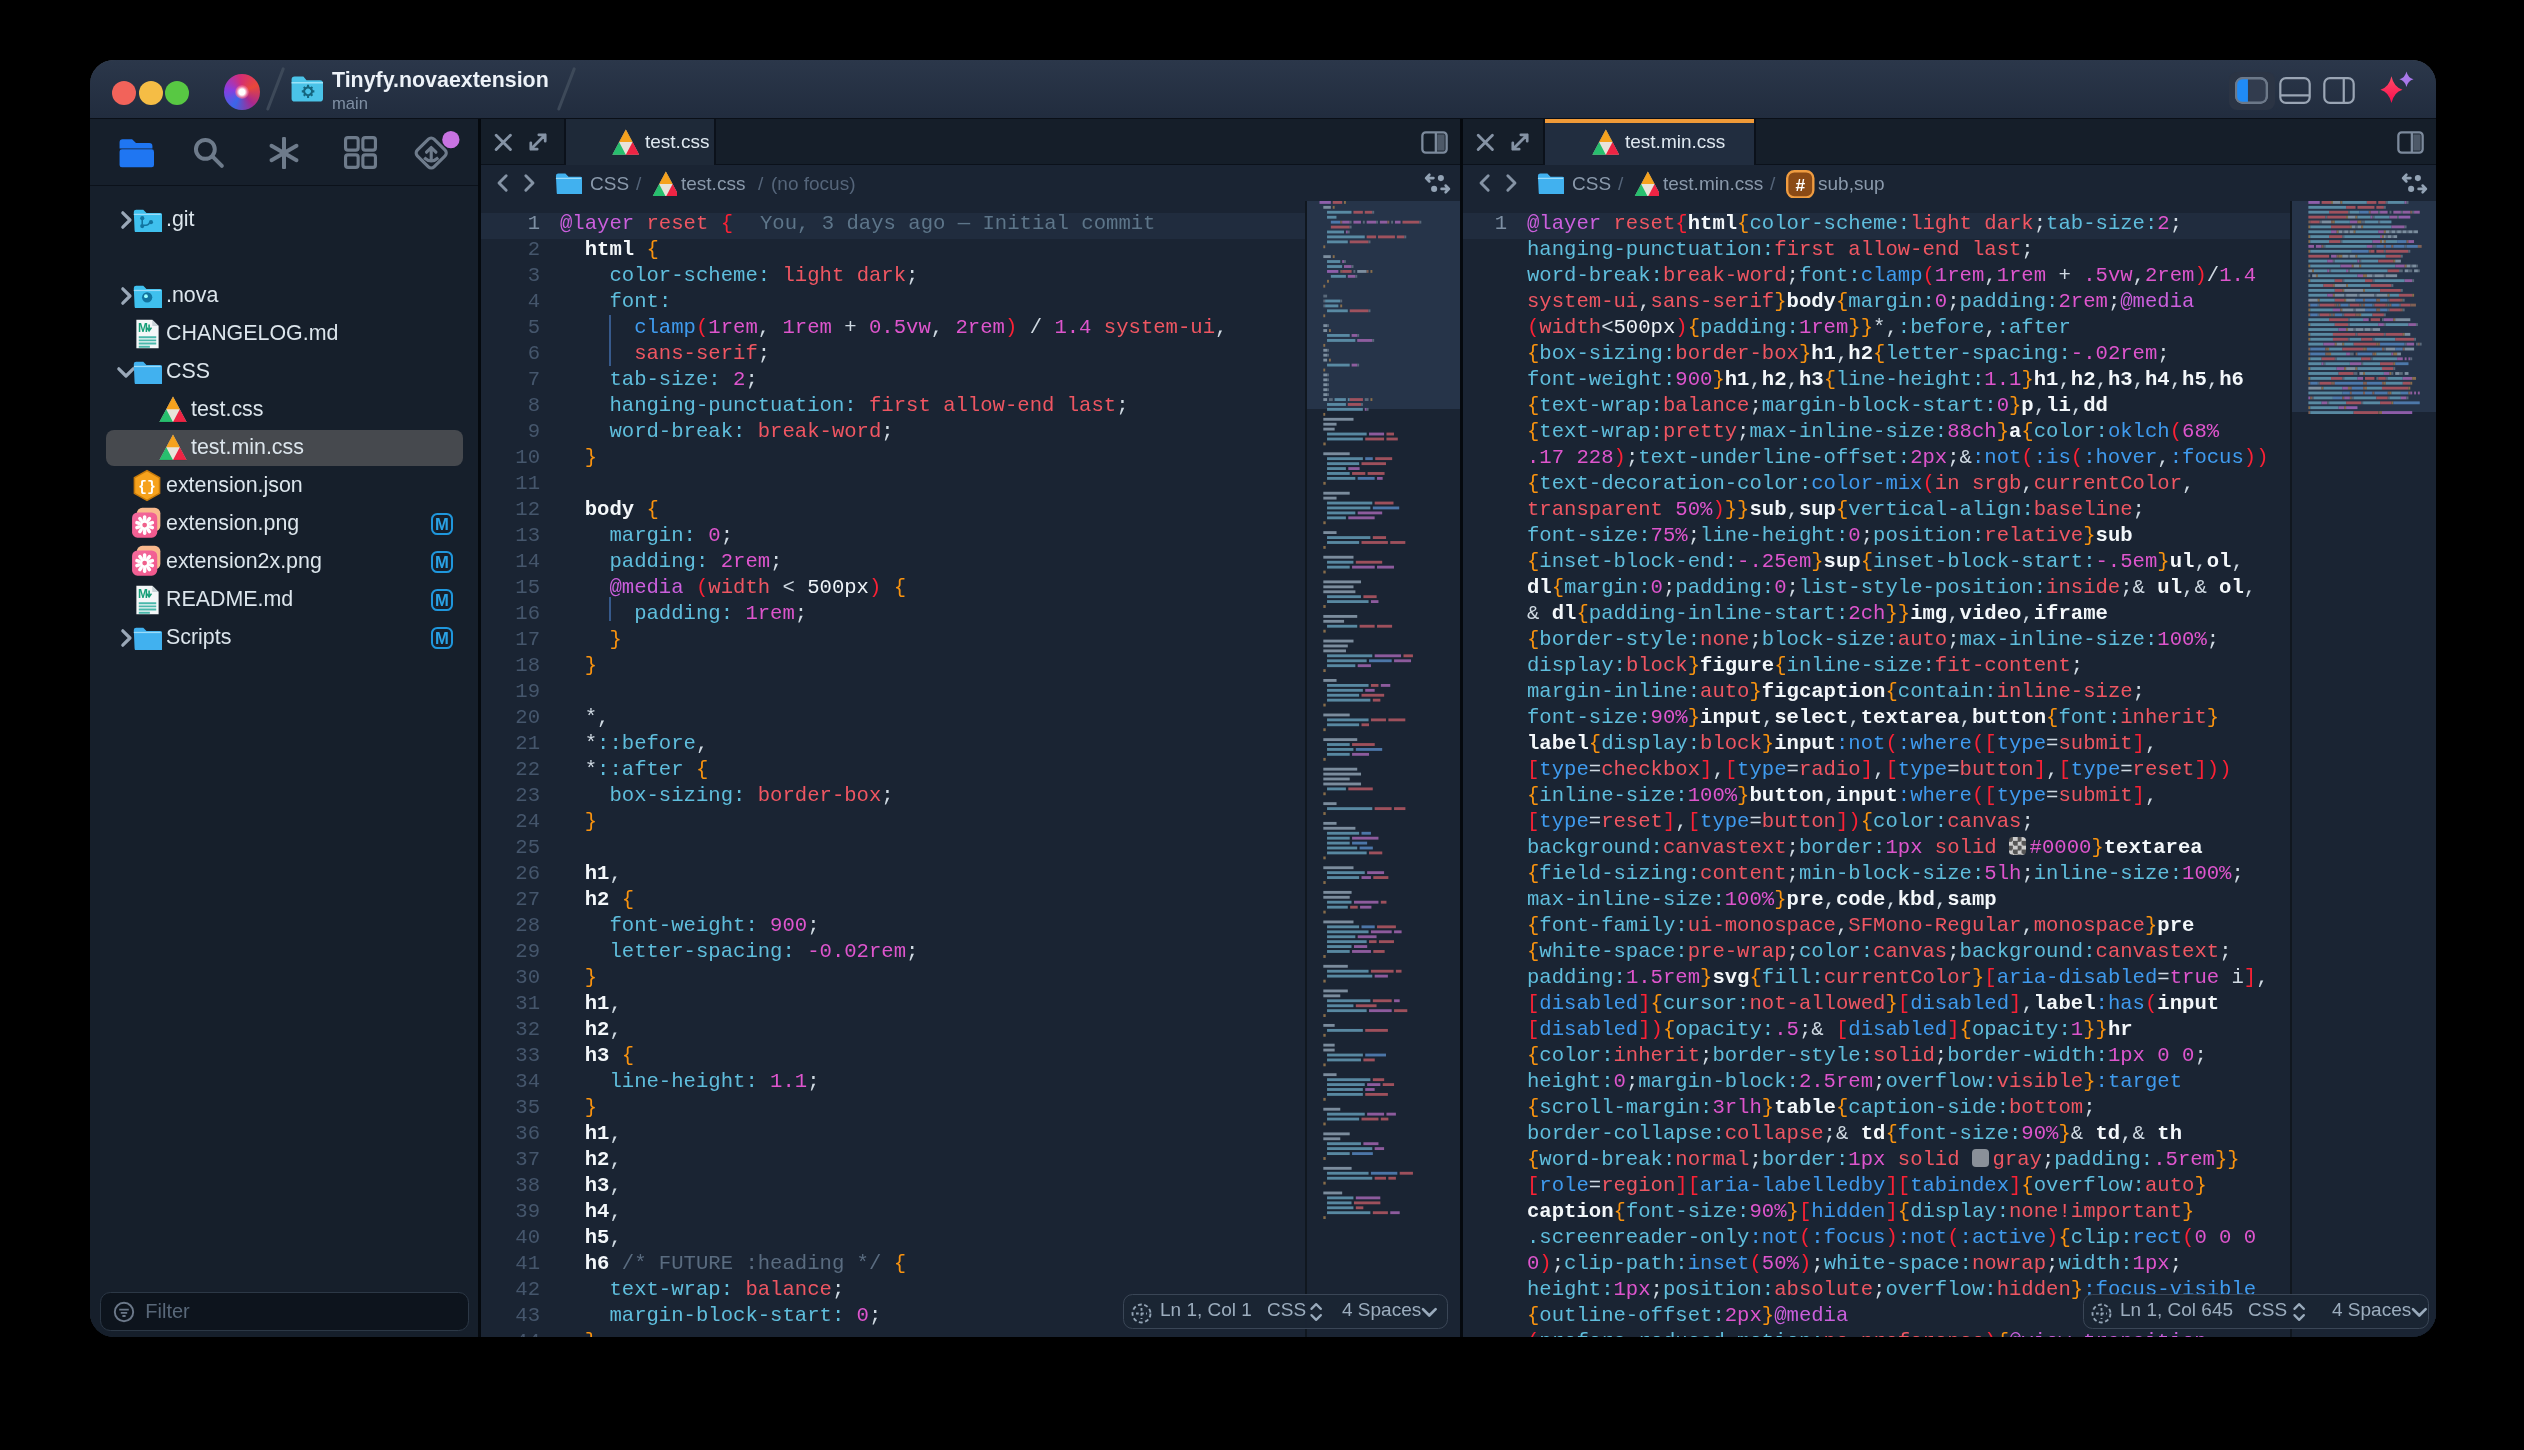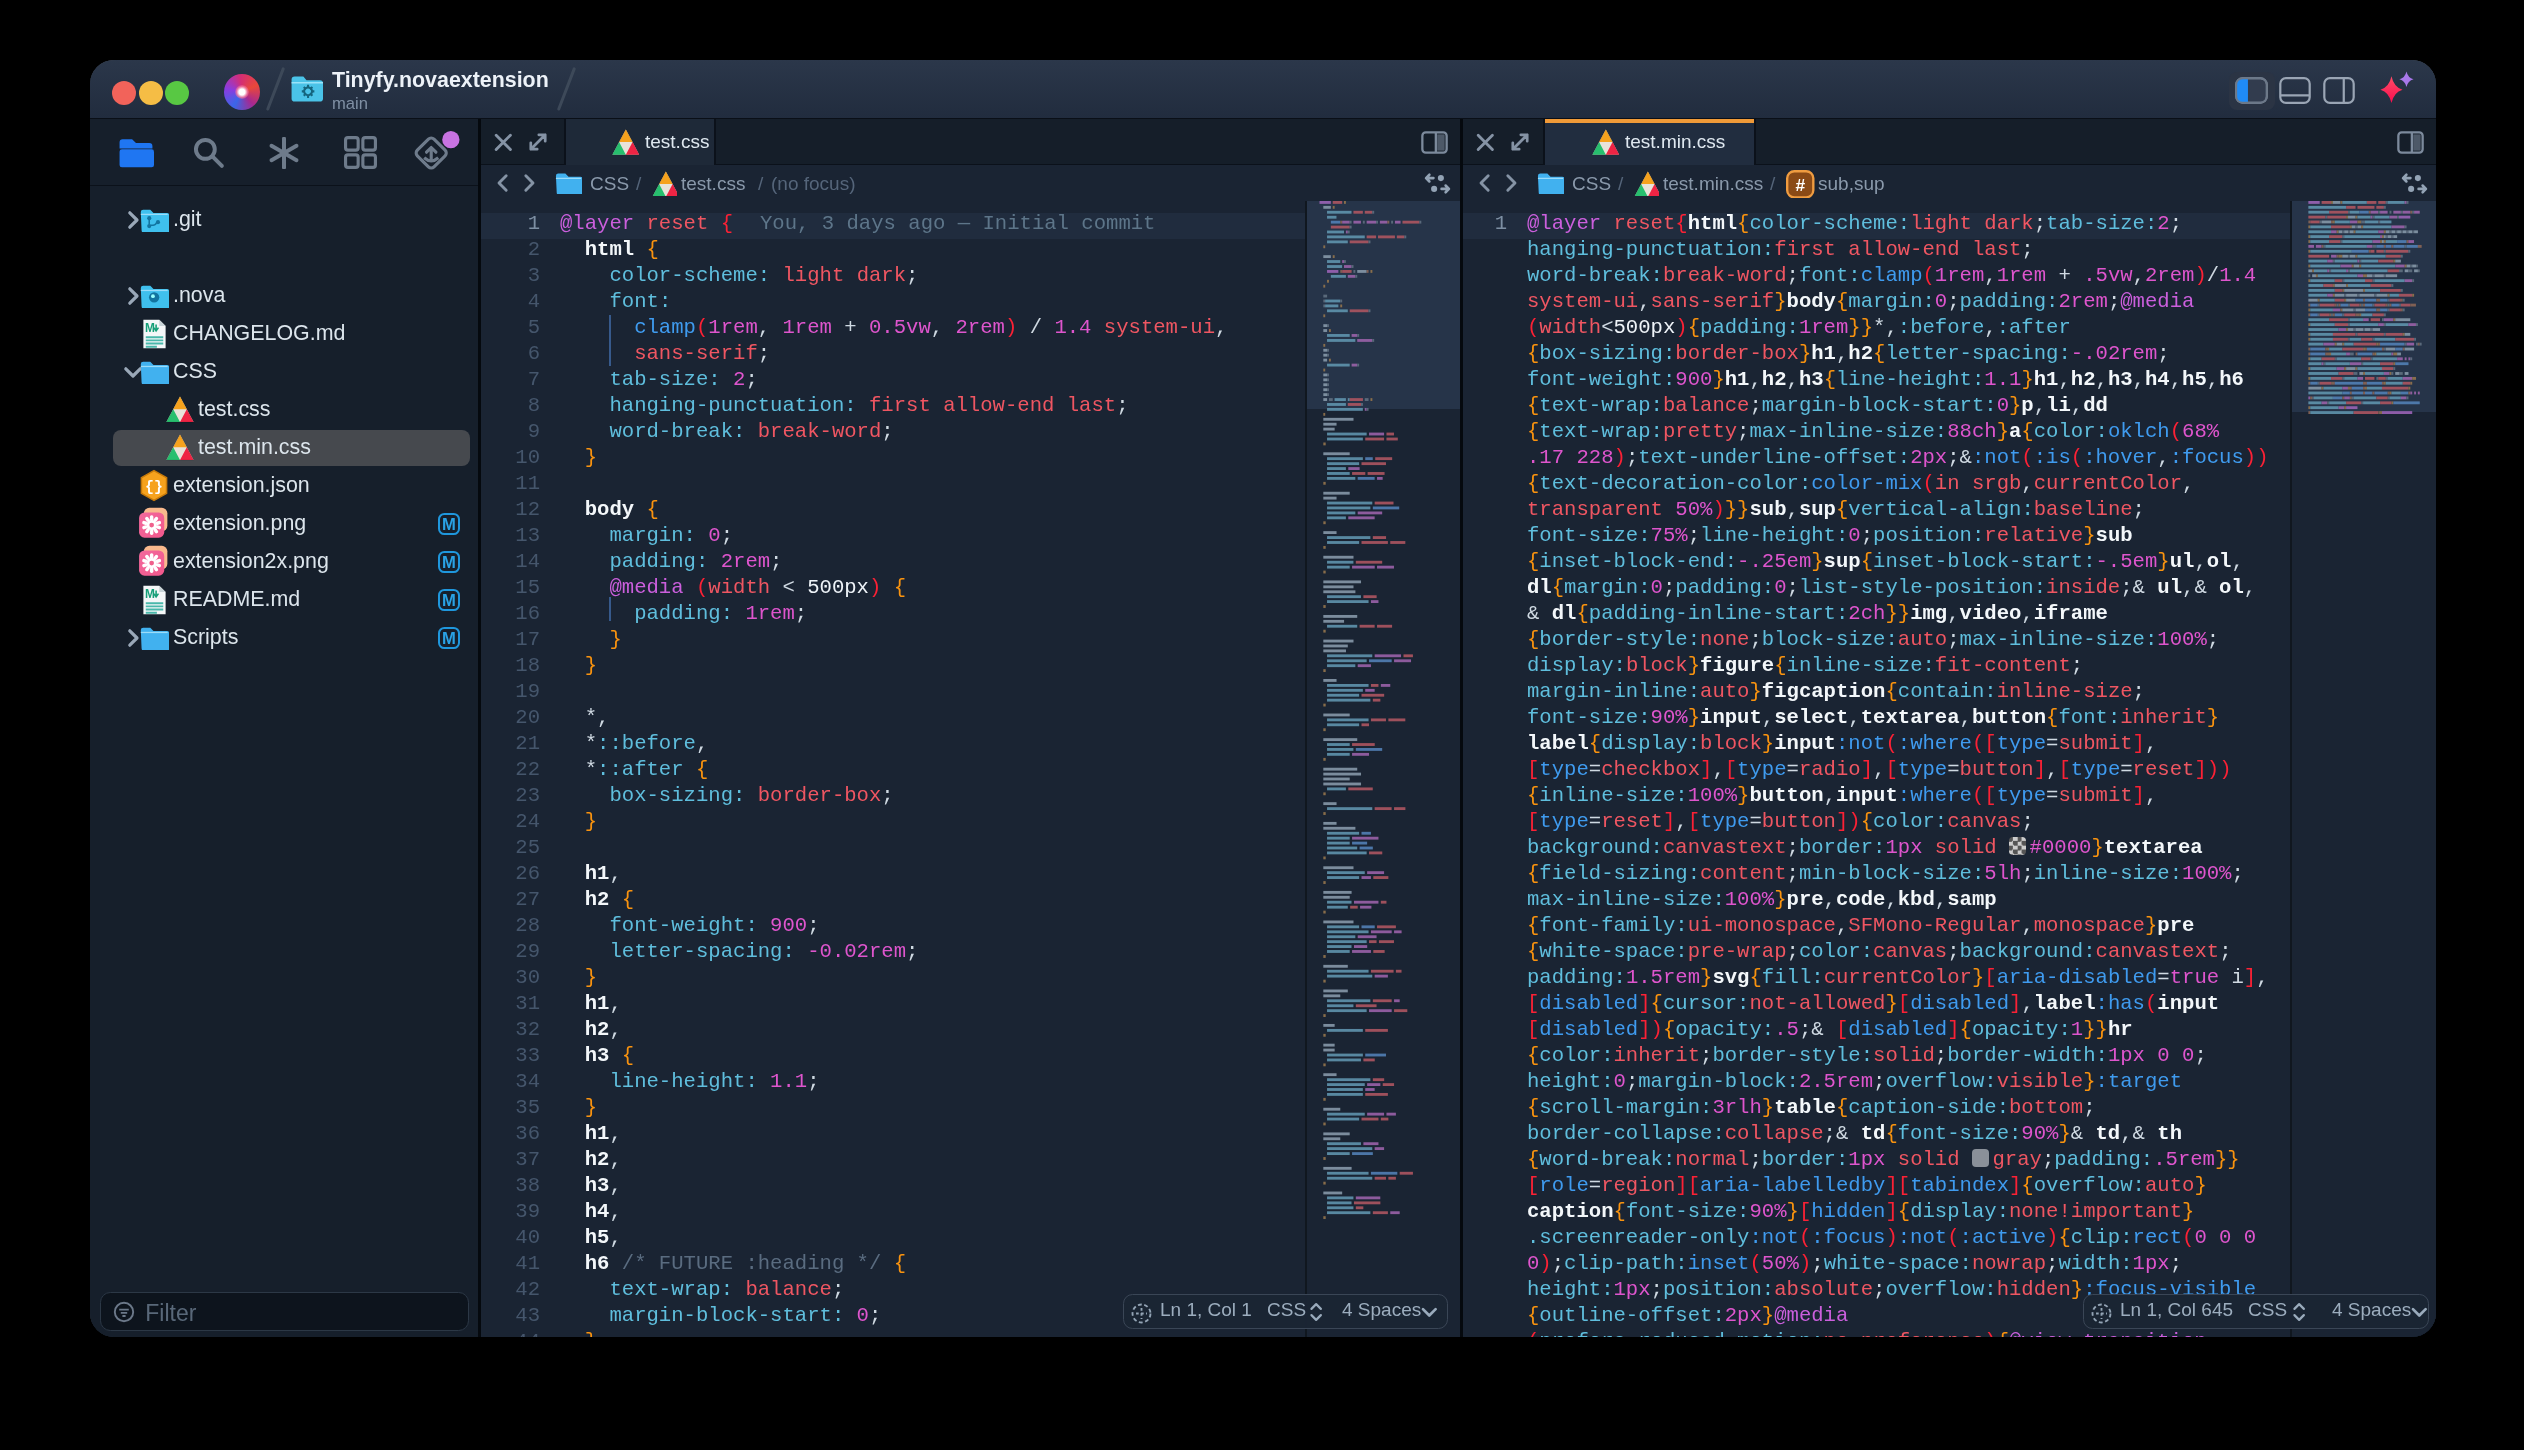--- a/index.html
+++ b/index.html
@@ -16,21 +16,21 @@
 .bcrumb span{position:absolute;top:8px;white-space:nowrap}
 .code{position:absolute;font-family:"Liberation Mono",monospace;font-size:20.6px;line-height:26px;white-space:pre;color:#cfd9e2}
 .cl{height:26px}
 .gut{position:absolute;font-family:"Liberation Mono",monospace;font-size:20.6px;line-height:26px;color:#45566c;text-align:right;white-space:pre}
 .at{color:#cb5fdd}.sel{color:#f3f7fa;font-weight:bold}.prop{color:#5fbedd}.val{color:#ef5662}
 .num{color:#de55cd}.pun{color:#cfd9e2}.bred{color:#fb2135}.borg{color:#f9930f}
 .blu{color:#3f9bef}.com{color:#5a6c80}.wht{color:#eef3f8}
 .swc{display:inline-block;width:17.4px;height:17.4px;border-radius:4px;vertical-align:-1.6px;margin-right:3.2px;background:conic-gradient(#ccc 0 25%,#555 0 50%,#ccc 0 75%,#555 0) ;background-size:8.7px 8.7px}
 .swg{display:inline-block;width:17.4px;height:17.4px;border-radius:4px;vertical-align:-1.6px;margin-right:3.2px;background:#8a9099}
 .band{position:absolute;background:#202c3e;height:26px}
-.treerow{position:absolute;left:7px;width:425px;height:38px;font-size:21.4px;color:#dce5ec;white-space:nowrap}
+.treerow{position:absolute;left:0;width:425px;height:38px;font-size:21.4px;color:#dce5ec;white-space:nowrap}
 .mbadge{position:absolute;width:22px;height:22px;border:2px solid #1f97dd;border-radius:6.3px;color:#2aa2e5;font-size:16.6px;font-weight:bold;text-align:center;line-height:19px}
 .statusbar{position:absolute;height:35px;background:rgba(27,37,52,.97);border:1.6px solid #3a4656;border-radius:9.5px;color:#9cadbe;font-size:19px;white-space:nowrap}
 .statusbar span{position:absolute;top:4px}
 #filter{position:absolute;left:10.3px;top:1232px;width:369px;height:39px;background:#0d141d;border:1.6px solid #2c3846;border-radius:10.3px}
 .dim{color:#55657a}
 </style></head><body>
 <div id="win">
     <div class="abs" id="titlebar">
       <div style="position:absolute;left:22px;top:20.6px;width:24px;height:24px;border-radius:50%;background:#f2635a"></div>
       <div style="position:absolute;left:49px;top:20.6px;width:24px;height:24px;border-radius:50%;background:#f5bd45"></div>
@@ -256,21 +256,21 @@
         <path d="M1 8 h34" stroke="#9adcfa" stroke-width="1.6"></path>
       </svg>
       <div style="position:absolute;left:76px;top:6.3px">Scripts</div>
       <div class="mbadge" style="left:341px;top:8px">M</div>
     </div>
     <div id="filter">
       <svg style="position:absolute;left:11px;top:7.1px" width="24" height="24" viewBox="0 0 30 30" fill="none">
         <circle cx="15" cy="15" r="11.5" stroke="#6b7889" stroke-width="2.4"></circle>
         <path d="M9 12 h12 M11 16 h8 M13 20 h4" stroke="#6b7889" stroke-width="2.2"></path>
       </svg>
-      <div style="position:absolute;left:44px;top:7.1px;font-size:23px;color:#596879">Filter</div>
+      <div style="position:absolute;left:44px;top:7.1px;font-size:20px;color:#596879">Filter</div>
     </div>
     <div class="abs" style="left:388px;top:59px;width:1957px;height:1218px;background:#05090e"></div>
     <div class="abs pane" style="left:391px;width:979px">
       <div class="tabbar">
         <svg style="position:absolute;left:12px;top:12.7px" width="20.6" height="20.6" viewBox="0 0 26 26" fill="none">
           <path d="M4 4 L22 22 M22 4 L4 22" stroke="#8593a5" stroke-width="3.6" stroke-linecap="round"></path>
         </svg>
         <svg style="position:absolute;left:45px;top:11px" width="24" height="24" viewBox="0 0 30 30" fill="none">
           <path d="M6 24 L24 6 M16 6 h8 v8 M14 24 h-8 v-8" stroke="#8593a5" stroke-width="3.4" stroke-linecap="round" stroke-linejoin="round"></path>
         </svg>

